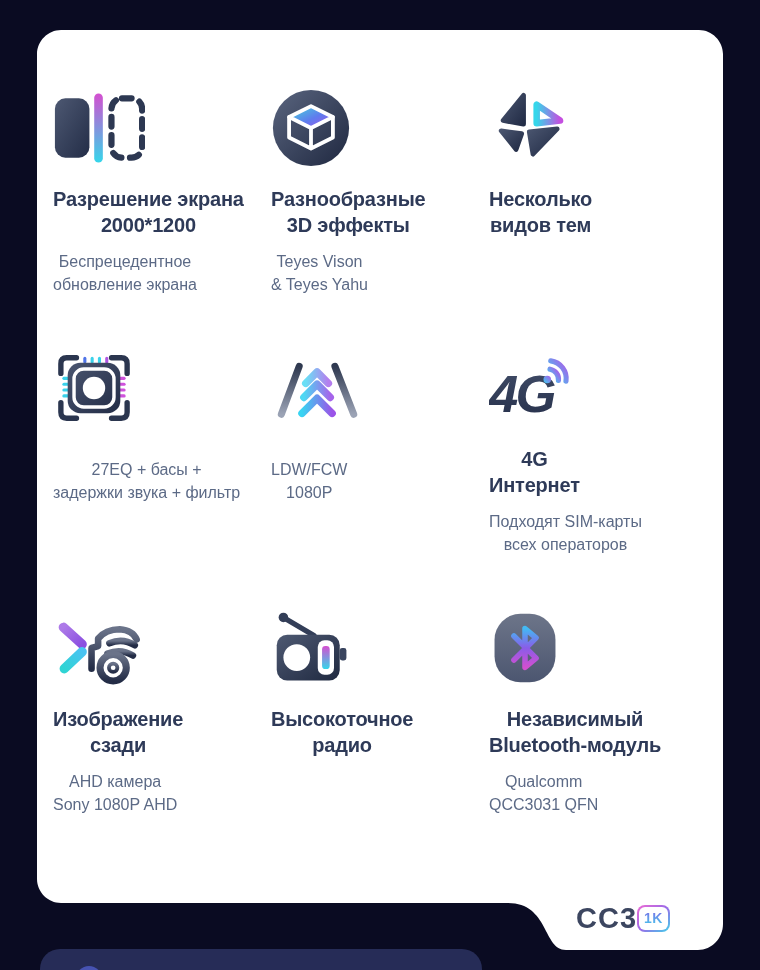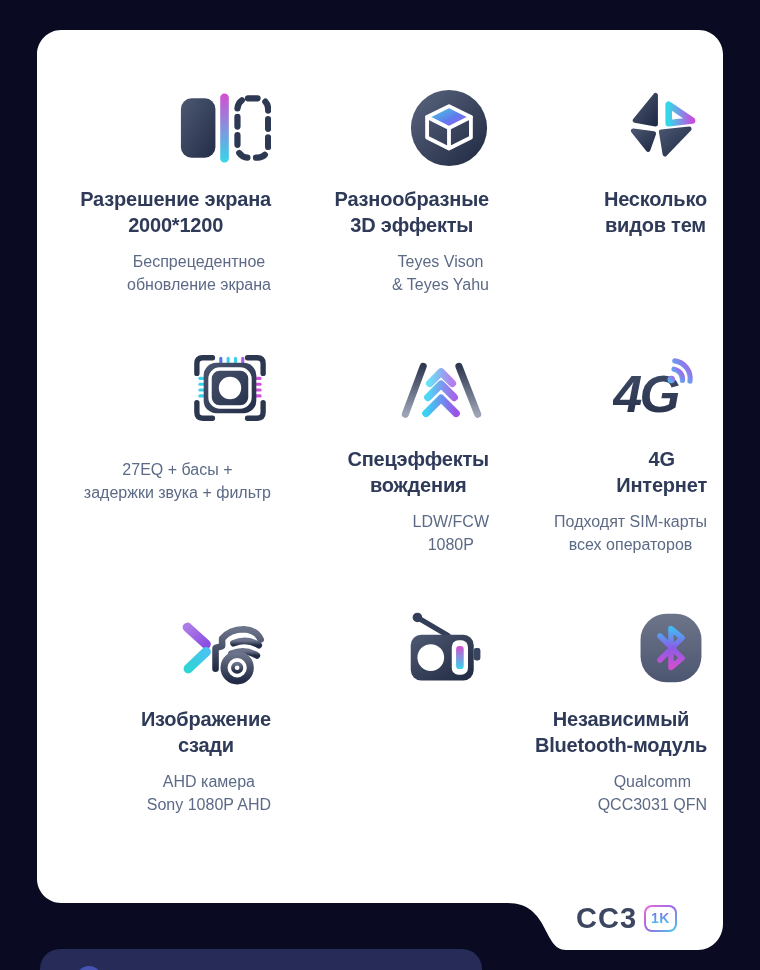--- a/index.html
+++ b/index.html
@@ -2,25 +2,25 @@
 <html><head>
 <meta charset="utf-8">
 <style>
   html,body{margin:0;padding:0;background:#0a0b22;}
   .stage{position:relative;width:760px;height:970px;background:#0a0b22;overflow:hidden;
          font-family:"Liberation Sans","DejaVu Sans",sans-serif;}
   .card-shape{position:absolute;left:0;top:0;}
   .grid{position:absolute;left:37px;top:30px;width:686px;height:843px;
         display:grid;grid-template-columns:repeat(3,1fr);grid-template-rows:repeat(3,260px);
         padding:50px 16px 0;box-sizing:border-box;}
-  .feature{display:flex;flex-direction:column;align-items:flex-end;text-align:center;}
+  .feature{display:flex;flex-direction:column;align-items:flex-start;text-align:center;}
   .icon-wrap{height:96px;display:flex;align-items:center;justify-content:center;margin-bottom:10px;}
   .f-title{font-size:20px;font-weight:700;color:#2e3a58;line-height:26px;white-space:pre-line;letter-spacing:-0.2px;}
   .f-sub{margin-top:12px;font-size:16px;color:#5c6a86;line-height:23px;white-space:pre-line;}
-  .logo{position:absolute;left:576px;top:902px;height:32px;display:flex;align-items:center;gap:7px;}
+  .logo{position:absolute;left:576px;top:902px;height:32px;display:flex;align-items:center;}
   .logo-text{font-size:29px;font-weight:700;color:#3c4660;letter-spacing:1px;}
   .logo-badge{height:23px;padding:0 5px;display:flex;align-items:center;justify-content:center;
       border-radius:8px;border:2.5px solid transparent;
       background:linear-gradient(#fff,#fff) padding-box,
                  linear-gradient(140deg,#ef6ad4,#9a6ae8,#3fd2ea) border-box;
       font-size:14px;font-weight:700;letter-spacing:0.5px;}
   .logo-badge span{background:linear-gradient(180deg,#7d6ae8,#45c8ec);
       -webkit-background-clip:text;background-clip:text;color:transparent;}
   .next-card{position:absolute;left:40px;top:949px;width:442px;height:21px;
       background:#262c57;border-radius:20px 20px 0 0;}
@@ -154,22 +154,20 @@
                 <stop offset="1" stop-color="#9b53e8"></stop>
               </linearGradient>
           </defs>
           <path d="M30,13 L11,64" stroke="url(#lg1)" stroke-width="7.5" stroke-linecap="round" fill="none"></path>
           <path d="M68,13 L88,64" stroke="url(#lg1)" stroke-width="7.5" stroke-linecap="round" fill="none"></path>
           <path d="M37,31 L49,19 L61,31" fill="none" stroke="url(#lg2)" stroke-width="8" stroke-linecap="round" stroke-linejoin="round" opacity="0.75"></path>
           <path d="M35,46 L49,32 L63,46" fill="none" stroke="url(#lg2)" stroke-width="8" stroke-linecap="round" stroke-linejoin="round" opacity="0.9"></path>
           <path d="M33,63 L49,47 L65,63" fill="none" stroke="url(#lg2)" stroke-width="8" stroke-linecap="round" stroke-linejoin="round"></path>
         </svg>
       </div>
-      <div class="f-title">Спецэффекты
-вождения</div>
       <div class="f-sub">LDW/FCW
 1080P</div>
     </div>
 
     <div class="feature">
       <div class="icon-wrap">
         <svg width="94" height="68" viewBox="0 0 100 72">
           <defs>
             <linearGradient id="fg1" x1="0" y1="0" x2="0" y2="1">
                 <stop offset="0" stop-color="#414d68"></stop>
@@ -239,20 +237,22 @@
           </defs>
           <circle cx="13" cy="7" r="5" fill="#333e58"></circle>
           <path d="M13,7 L45,26" stroke="#333e58" stroke-width="5.5" stroke-linecap="round"></path>
           <rect x="72" y="39" width="7" height="13" rx="2.5" fill="#39445e"></rect>
           <rect x="6" y="25" width="66" height="48" rx="11" fill="url(#ra1)"></rect>
           <circle cx="27" cy="49" r="14" fill="#ffffff"></circle>
           <rect x="49" y="31" width="17" height="36" rx="7" fill="#ffffff"></rect>
           <rect x="53.5" y="37" width="8" height="24" rx="3.5" fill="url(#ra2)"></rect>
         </svg>
       </div>
+      <div class="f-title">Высокоточное
+радио</div>
     </div>
 
     <div class="feature">
       <div class="icon-wrap">
         <svg width="72" height="76" viewBox="0 0 78 80">
           <defs>
             <linearGradient id="bt1" x1="0" y1="0" x2="0" y2="1">
                 <stop offset="0" stop-color="#6d7589"></stop>
                 <stop offset="1" stop-color="#4c5670"></stop>
               </linearGradient>

